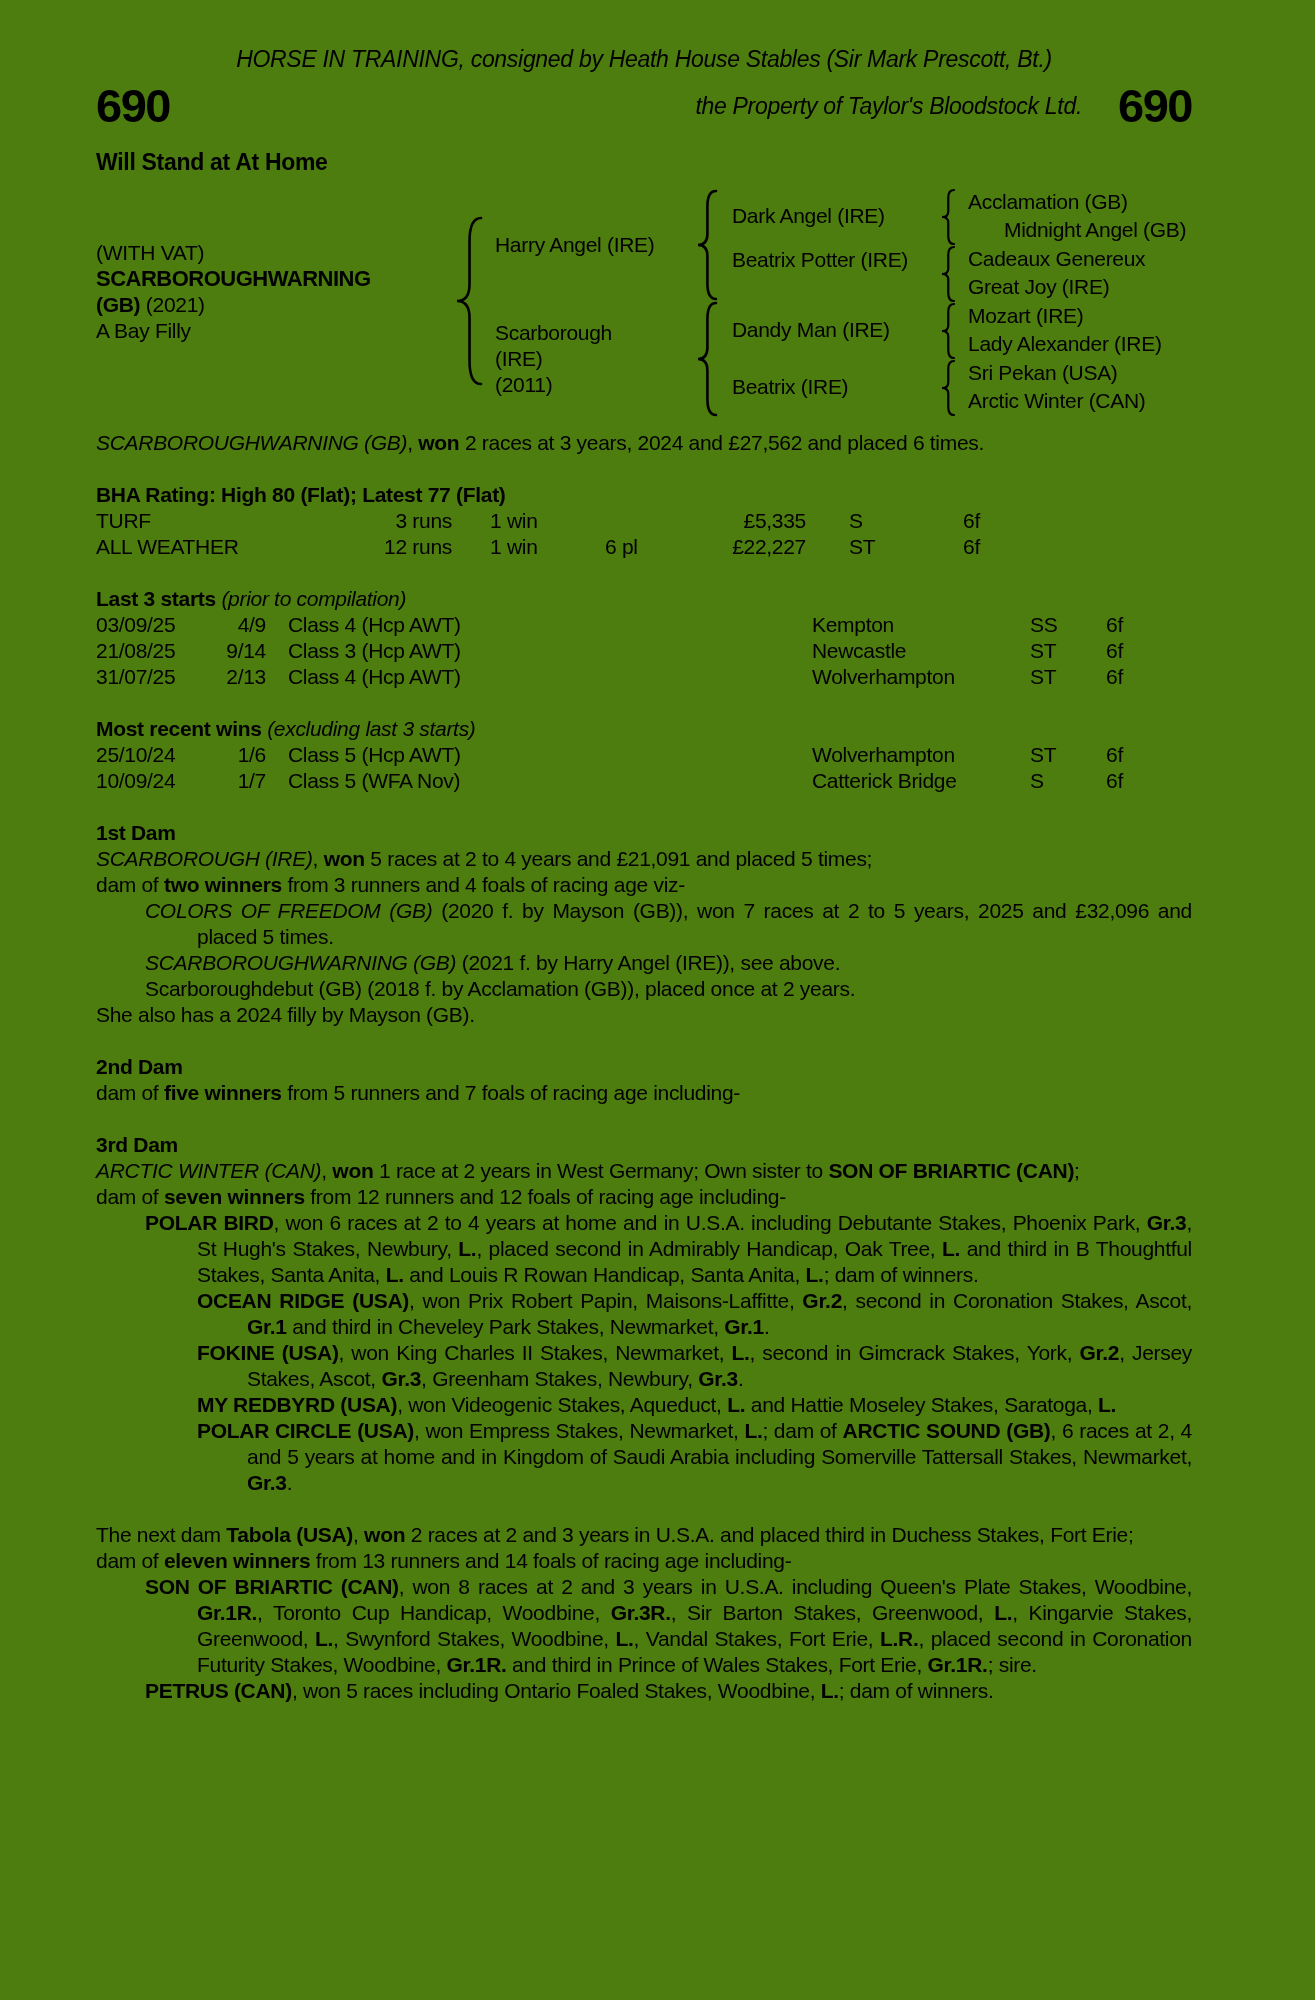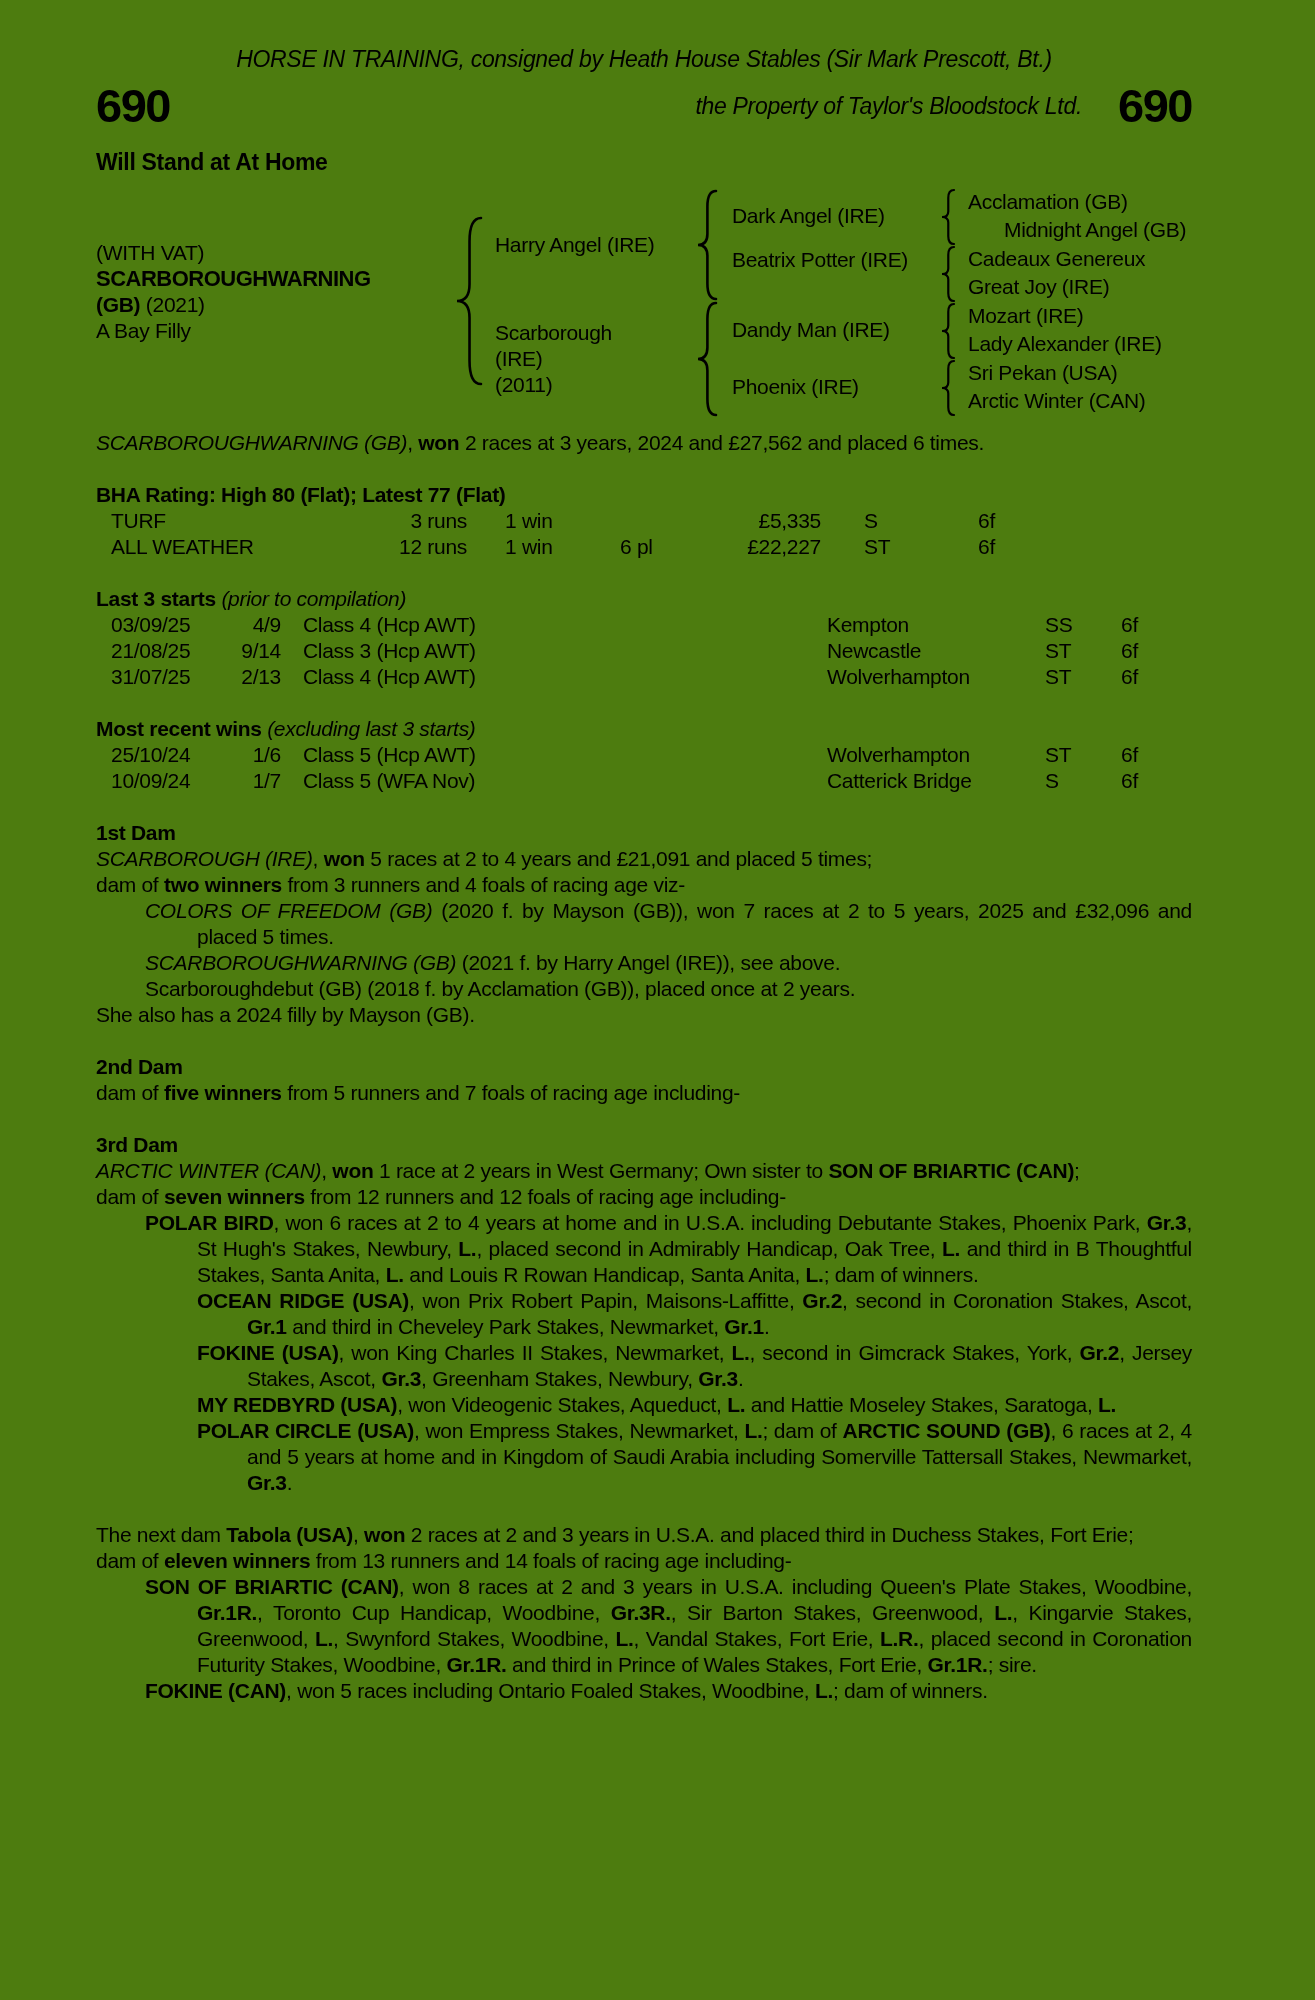--- a/index.html
+++ b/index.html
@@ -30,21 +30,21 @@
   svg.brace{position:absolute;overflow:visible;}
 
   .para{margin:0;text-align:justify;}
   .lvl0{padding-left:49px;text-indent:-49px;}
   .lvl1{padding-left:101px;text-indent:-52px;}
   .lvl2{padding-left:151px;text-indent:-50px;}
   .heading{margin-top:26px;}
   .sec-gap{margin-top:26px;}
 
   .row{position:relative;height:26px;}
-  .row span{position:absolute;top:0;white-space:nowrap;margin-left:15px;}
+  .row span{position:absolute;top:0;white-space:nowrap;}
   .c-label{left:0;}
   .c-runs{left:260px;width:96px;text-align:right;}
   .c-wins{left:394px;}
   .c-pl{left:509px;}
   .c-money{left:560px;width:150px;text-align:right;}
   .c-surf{left:753px;}
   .c-dist{left:867px;}
   .r-date{left:0;}
   .r-pos{left:96px;width:74px;text-align:right;}
   .r-race{left:192px;}
@@ -85,21 +85,21 @@
 
     <svg class="brace" width="20" height="110" style="left:601px;top:2px" viewBox="0 0 20 110">
         <path d="M 19 1 Q 10.4 1 10.4 16.400000000000002 L 10.4 44 Q 10.4 55 1 55 Q 10.4 55 10.4 66 L 10.4 93.6 Q 10.4 109 19 109" fill="none" stroke="#000000" stroke-width="2.6" stroke-linecap="round"></path>
       </svg>
     <svg class="brace" width="20" height="114" style="left:601px;top:114px" viewBox="0 0 20 114">
         <path d="M 19 1 Q 10.4 1 10.4 16.96 L 10.4 45.6 Q 10.4 57 1 57 Q 10.4 57 10.4 68.4 L 10.4 97.03999999999999 Q 10.4 113 19 113" fill="none" stroke="#000000" stroke-width="2.6" stroke-linecap="round"></path>
       </svg>
     <div class="ped-abs" style="left:636px;top:15px">Dark Angel (IRE)</div>
     <div class="ped-abs" style="left:636px;top:59px;width:190px">Beatrix Potter (IRE)</div>
     <div class="ped-abs" style="left:636px;top:129px">Dandy Man (IRE)</div>
-    <div class="ped-abs" style="left:636px;top:186px">Phoenix (IRE)</div>
+    <div class="ped-abs" style="left:636px;top:186px">Beatrix (IRE)</div>
 
     <svg class="brace" width="14" height="56" style="left:845px;top:1px" viewBox="0 0 14 56">
         <path d="M 13 1 Q 7.28 1 7.28 8.84 L 7.28 22.4 Q 7.28 28 1 28 Q 7.28 28 7.28 33.6 L 7.28 47.16 Q 7.28 55 13 55" fill="none" stroke="#000000" stroke-width="2.2" stroke-linecap="round"></path>
       </svg>
     <svg class="brace" width="14" height="56" style="left:845px;top:58px" viewBox="0 0 14 56">
         <path d="M 13 1 Q 7.28 1 7.28 8.84 L 7.28 22.4 Q 7.28 28 1 28 Q 7.28 28 7.28 33.6 L 7.28 47.16 Q 7.28 55 13 55" fill="none" stroke="#000000" stroke-width="2.2" stroke-linecap="round"></path>
       </svg>
     <svg class="brace" width="14" height="56" style="left:845px;top:115px" viewBox="0 0 14 56">
         <path d="M 13 1 Q 7.28 1 7.28 8.84 L 7.28 22.4 Q 7.28 28 1 28 Q 7.28 28 7.28 33.6 L 7.28 47.16 Q 7.28 55 13 55" fill="none" stroke="#000000" stroke-width="2.2" stroke-linecap="round"></path>
       </svg>
@@ -196,16 +196,16 @@
       <div class="para lvl0"><span class="i">ARCTIC WINTER (CAN)</span><span>, </span><span class="b">won</span><span> 1 race at 2 years in West Germany; Own sister to </span><span class="b">SON OF BRIARTIC (CAN)</span><span>;</span></div>
       <div class="para lvl0"><span>dam of </span><span class="b">seven winners</span><span> from 12 runners and 12 foals of racing age including-</span></div>
       <div class="para lvl1"><span class="b">POLAR BIRD</span><span>, won 6 races at 2 to 4 years at home and in U.S.A. including Debutante Stakes, Phoenix Park, </span><span class="b">Gr.3</span><span>, St Hugh's Stakes, Newbury, </span><span class="b">L.</span><span>, placed second in Admirably Handicap, Oak Tree, </span><span class="b">L.</span><span> and third in B Thoughtful Stakes, Santa Anita, </span><span class="b">L.</span><span> and Louis R Rowan Handicap, Santa Anita, </span><span class="b">L.</span><span>; dam of winners.</span></div>
       <div class="para lvl2"><span class="b">OCEAN RIDGE (USA)</span><span>, won Prix Robert Papin, Maisons-Laffitte, </span><span class="b">Gr.2</span><span>, second in Coronation Stakes, Ascot, </span><span class="b">Gr.1</span><span> and third in Cheveley Park Stakes, Newmarket, </span><span class="b">Gr.1</span><span>.</span></div>
       <div class="para lvl2"><span class="b">FOKINE (USA)</span><span>, won King Charles II Stakes, Newmarket, </span><span class="b">L.</span><span>, second in Gimcrack Stakes, York, </span><span class="b">Gr.2</span><span>, Jersey Stakes, Ascot, </span><span class="b">Gr.3</span><span>, Greenham Stakes, Newbury, </span><span class="b">Gr.3</span><span>.</span></div>
       <div class="para lvl2"><span class="b">MY REDBYRD (USA)</span><span>, won Videogenic Stakes, Aqueduct, </span><span class="b">L.</span><span> and Hattie Moseley Stakes, Saratoga, </span><span class="b">L.</span></div>
       <div class="para lvl2"><span class="b">POLAR CIRCLE (USA)</span><span>, won Empress Stakes, Newmarket, </span><span class="b">L.</span><span>; dam of </span><span class="b">ARCTIC SOUND (GB)</span><span>, 6 races at 2, 4 and 5 years at home and in Kingdom of Saudi Arabia including Somerville Tattersall Stakes, Newmarket, </span><span class="b">Gr.3</span><span>.</span></div>
       <div class="para lvl0 sec-gap"><span>The next dam </span><span class="b">Tabola (USA)</span><span>, </span><span class="b">won</span><span> 2 races at 2 and 3 years in U.S.A. and placed third in Duchess Stakes, Fort Erie;</span></div>
       <div class="para lvl0"><span>dam of </span><span class="b">eleven winners</span><span> from 13 runners and 14 foals of racing age including-</span></div>
       <div class="para lvl1"><span class="b">SON OF BRIARTIC (CAN)</span><span>, won 8 races at 2 and 3 years in U.S.A. including Queen's Plate Stakes, Woodbine, </span><span class="b">Gr.1R.</span><span>, Toronto Cup Handicap, Woodbine, </span><span class="b">Gr.3R.</span><span>, Sir Barton Stakes, Greenwood, </span><span class="b">L.</span><span>, Kingarvie Stakes, Greenwood, </span><span class="b">L.</span><span>, Swynford Stakes, Woodbine, </span><span class="b">L.</span><span>, Vandal Stakes, Fort Erie, </span><span class="b">L.R.</span><span>, placed second in Coronation Futurity Stakes, Woodbine, </span><span class="b">Gr.1R.</span><span> and third in Prince of Wales Stakes, Fort Erie, </span><span class="b">Gr.1R.</span><span>; sire.</span></div>
-      <div class="para lvl1"><span class="b">FOKINE (CAN)</span><span>, won 5 races including Ontario Foaled Stakes, Woodbine, </span><span class="b">L.</span><span>; dam of winners.</span></div>
+      <div class="para lvl1"><span class="b">PETRUS (CAN)</span><span>, won 5 races including Ontario Foaled Stakes, Woodbine, </span><span class="b">L.</span><span>; dam of winners.</span></div>
     </div>
 
 </div>
 
 </body></html>

